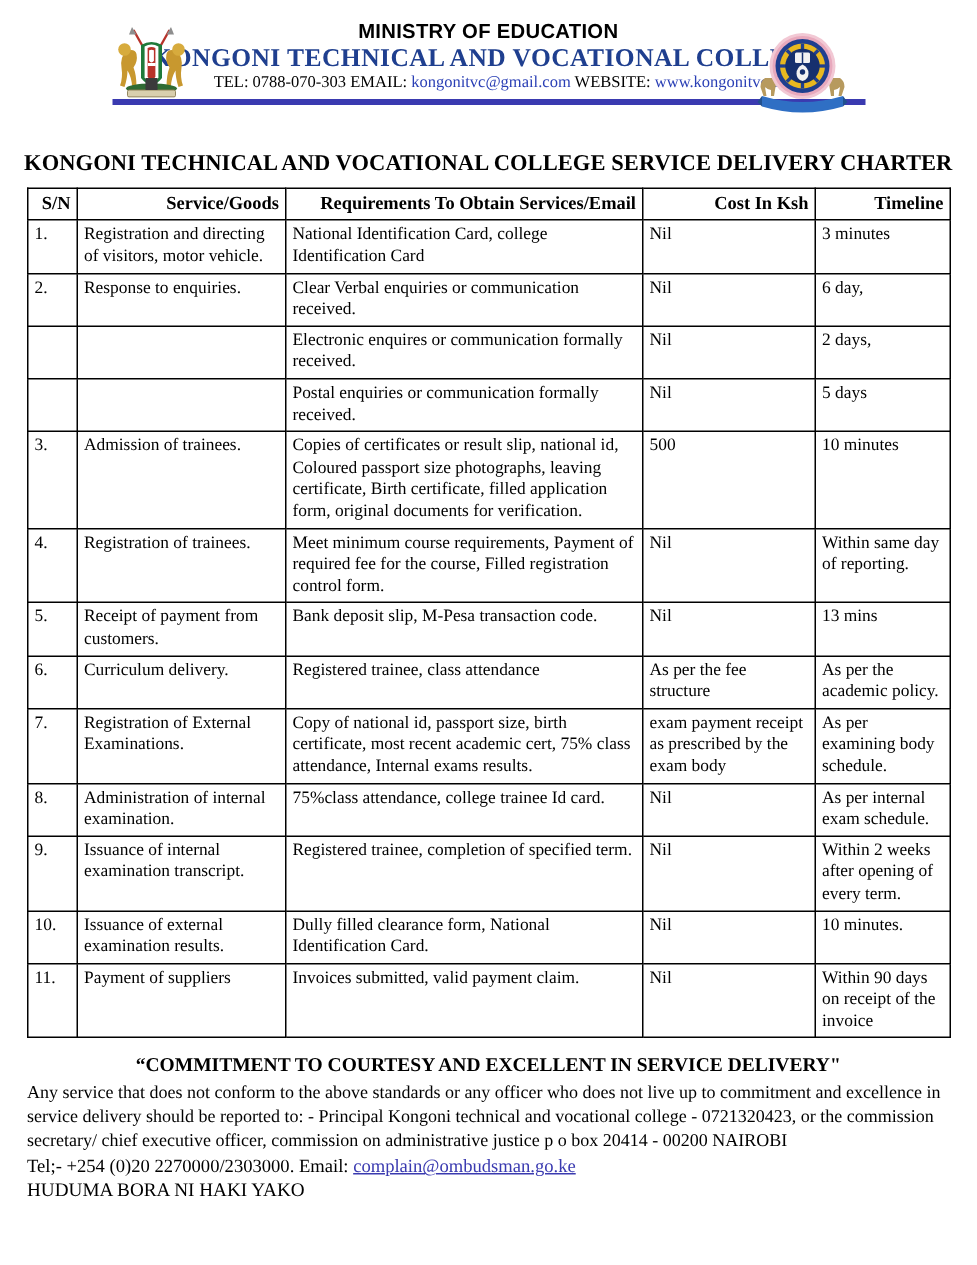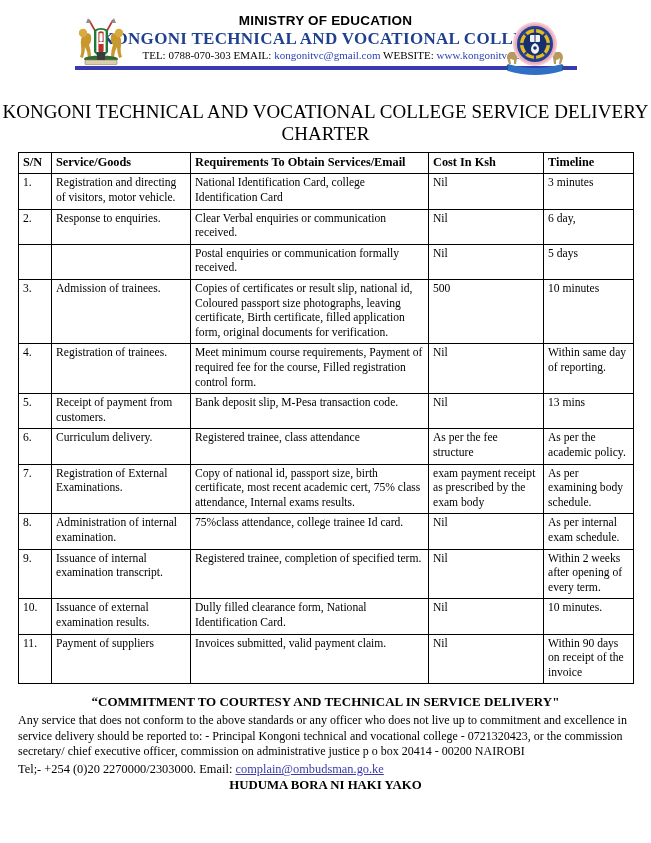--- a/index.html
+++ b/index.html
@@ -86,22 +86,22 @@
   .blue-rule {
     margin: 5px auto 0 auto;
     width: 502px;
     height: 4px;
     background: #3a3ab0;
   }
 
   
   .charter-title {
     text-align: center;
-    font-weight: normal;
-    font-size: 19px;
+    font-weight: bold;
+    font-size: 15px;
     letter-spacing: 0.05px;
     margin-top: 9px;
     margin-bottom: 7px;
   }
 
   
   .tbl-wrap {
     padding: 0 18px;
   }
   table.charter {
@@ -116,20 +116,21 @@
     vertical-align: top;
     padding: 2px 4px 3px 4px;
     line-height: 1.26;
     text-align: left;
   }
   table.charter th {
     font-weight: bold;
     font-size: 12.3px;
     padding-top: 2px;
     padding-bottom: 3px;
+    text-align: right;
   }
   col.c-sn    { width: 33px; }
   col.c-serv  { width: 139px; }
   col.c-req   { width: 238px; }
   col.c-cost  { width: 115px; }
   col.c-time  { width: 90px; }
 
   td.sn { text-align: left; }
 
   
@@ -150,22 +151,21 @@
   .foot-tel {
     font-size: 12.4px;
     line-height: 1.30;
     margin-top: 1px;
   }
   .foot-tel .mail {
     color: #3a3ab0;
     text-decoration: underline;
   }
   .huduma {
-    text-align: center;
-    font-weight: bold;
+    font-weight: normal;
     font-size: 12.8px;
     margin-top: 1px;
   }
 </style>
 </head>
 <body>
 
 <div class="page">
 
   <div class="letterhead">
@@ -281,20 +281,27 @@
           <tr>
             <td class="sn">2.</td>
             <td>Response to enquiries.</td>
             <td>Clear Verbal enquiries or communication received.</td>
             <td>Nil</td>
             <td>6 day,</td>
           </tr>
           <tr>
             <td class="sn"></td>
             <td></td>
+            <td>Electronic enquires or communication formally received.</td>
+            <td>Nil</td>
+            <td>2 days,</td>
+          </tr>
+          <tr>
+            <td class="sn"></td>
+            <td></td>
             <td>Postal enquiries or communication formally received.</td>
             <td>Nil</td>
             <td>5 days</td>
           </tr>
           <tr>
             <td class="sn">3.</td>
             <td>Admission of trainees.</td>
             <td>Copies of certificates or result slip, national id, Coloured passport size photographs, leaving certificate, Birth certificate, filled application form, original documents for verification.</td>
             <td>500</td>
             <td>10 minutes</td>
@@ -353,21 +360,21 @@
             <td>Payment of suppliers</td>
             <td>Invoices submitted, valid payment claim.</td>
             <td>Nil</td>
             <td>Within 90 days on receipt of the invoice</td>
           </tr>
         </tbody>
     </table>
   </div>
 
   <div class="footer">
-    <div class="commitment">“COMMITMENT TO COURTESY AND TECHNICAL IN SERVICE DELIVERY"</div>
+    <div class="commitment">“COMMITMENT TO COURTESY AND EXCELLENT IN SERVICE DELIVERY"</div>
     <div class="foot-para">Any service that does not conform to the above standards or any officer who does not live up to commitment and excellence in service delivery should be reported to: - Principal Kongoni technical and vocational college - 0721320423, or the commission secretary/ chief executive officer, commission on administrative justice p o box 20414 - 00200 NAIROBI</div>
     <div class="foot-tel">
       <span>Tel;- +254 (0)20 2270000/2303000. Email:</span>
       <span class="mail">complain@ombudsman.go.ke</span>
     </div>
     <div class="huduma">HUDUMA BORA NI HAKI YAKO</div>
   </div>
 
 </div>
 

